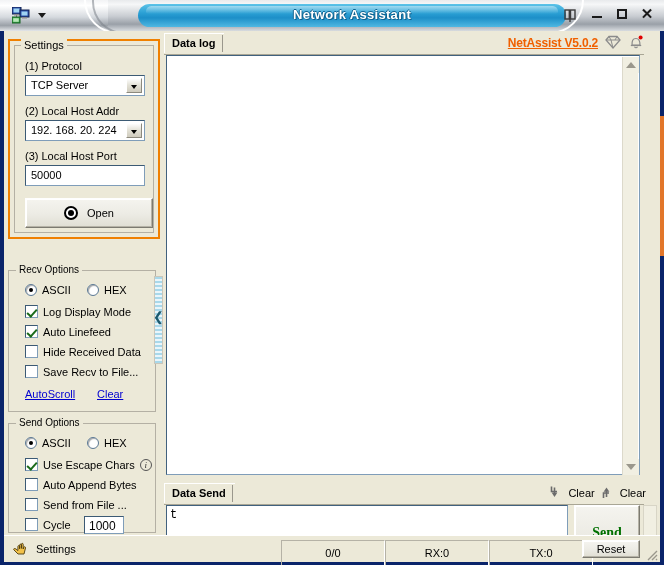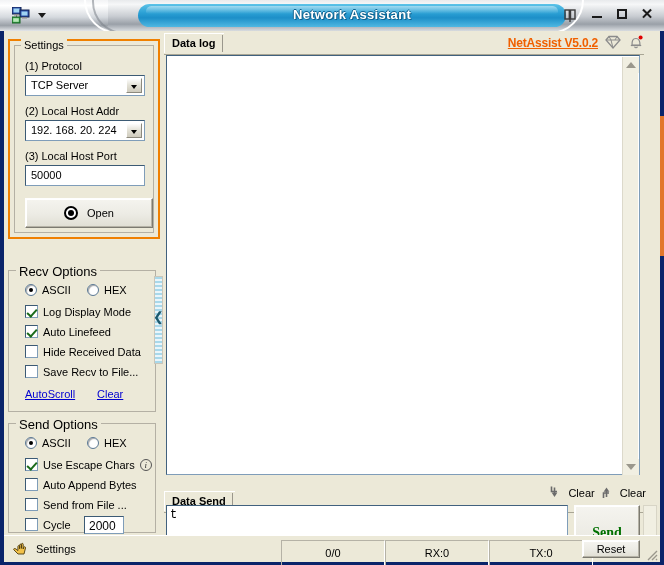--- a/index.html
+++ b/index.html
@@ -174,21 +174,21 @@
     position: absolute;
     box-sizing: border-box;
     border: 1px solid #b4b0a4;
     background: transparent;
   }
   .groupbox > .gb-title {
     position: absolute;
     top: -7px; left: 7px;
     background: #ece9d8;
     padding: 0 3px;
-    font-size: 13px;
+    font-size: 10px;
     color: #000;
     white-space: nowrap;
   }
 
   .settings-box {
     left: 0; top: 8px;
     width: 152px; height: 200px;
     border: 2px solid #f08000 !important;
     background: #ece9d8;
   }
@@ -502,21 +502,21 @@
   .sb-tri-down {
     width: 0; height: 0;
     border-left: 5px solid transparent;
     border-right: 5px solid transparent;
     border-top: 6px solid #9a978c;
   }
 
   .sendtabstrip {
     position: absolute;
     left: 0; top: 452px;
-    width: 480px; height: 22px; margin-top: 8px;
+    width: 480px; height: 22px;
   }
 
   .clearwrap {
     position: absolute;
     right: 14px; top: 454px;
     display: flex;
     align-items: center;
     gap: 6px;
     font-size: 11px;
   }
@@ -744,21 +744,21 @@
         </div>
         <div class="opt-row" style="left:16px; top:74px;align-items:center;">
           <span class="cb"></span>
           <span>Send from File ...</span>
         </div>
 
         <div class="opt-row" style="left:16px; top:94px;">
           <span class="cb"></span>
           <span>Cycle</span>
         </div>
-        <div class="small-num" style="left:75px; top:92px; width:40px; height:18px;">2000</div>
+        <div class="small-num" style="left:75px; top:92px; width:40px; height:18px;">1000</div>
         <div class="fld-label" style="left:119px; top:96px;margin-top:48px;">ms</div>
 
         <div class="linklike" style="left:16px; top:117px;">Shortcut</div>
         <div class="linklike" style="left:88px; top:117px;">History</div>
       </div>
     </div>
 
     <div class="splitter"></div>
     <div class="splitter-arrow">❮</div>
 

